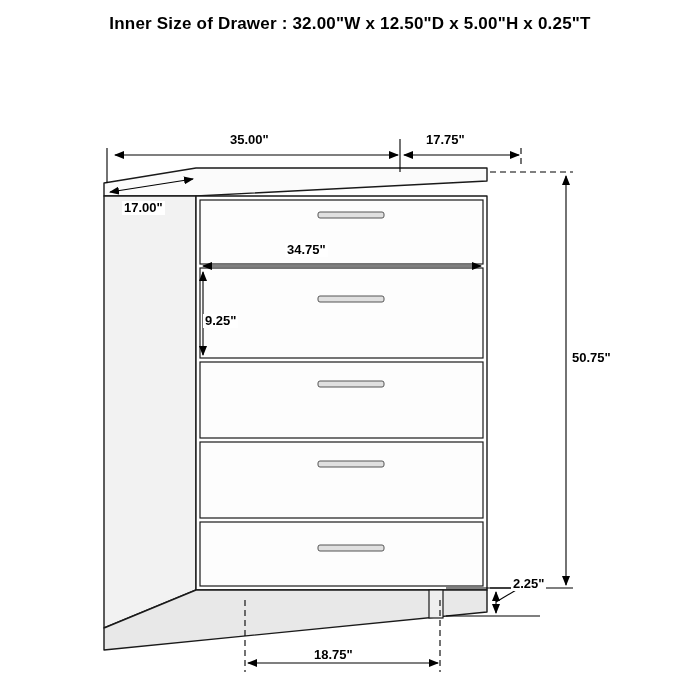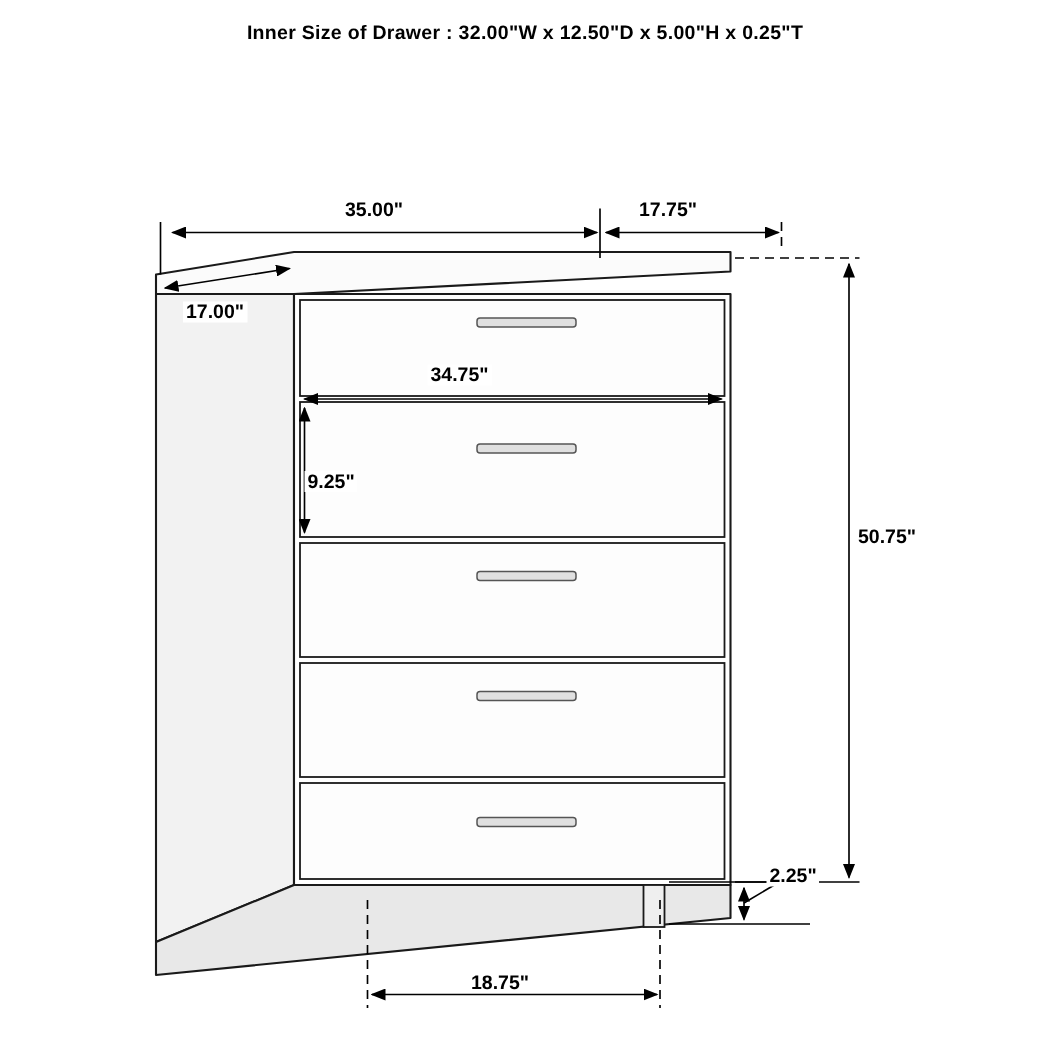--- a/index.html
+++ b/index.html
@@ -20,21 +20,21 @@
     left: 0; top: 0;
     width: 700px;
     height: 700px;
   }
   .title {
     position: absolute;
     left: 0;
     top: 14px;
     width: 700px;
     text-align: center;
-    font-size: 13px;
+    font-size: 17px;
     font-weight: bold;
     letter-spacing: 0.2px;
   }
   svg#diagram {
     position: absolute;
     left: 0;
     top: 0;
     width: 700px;
     height: 700px;
   }

